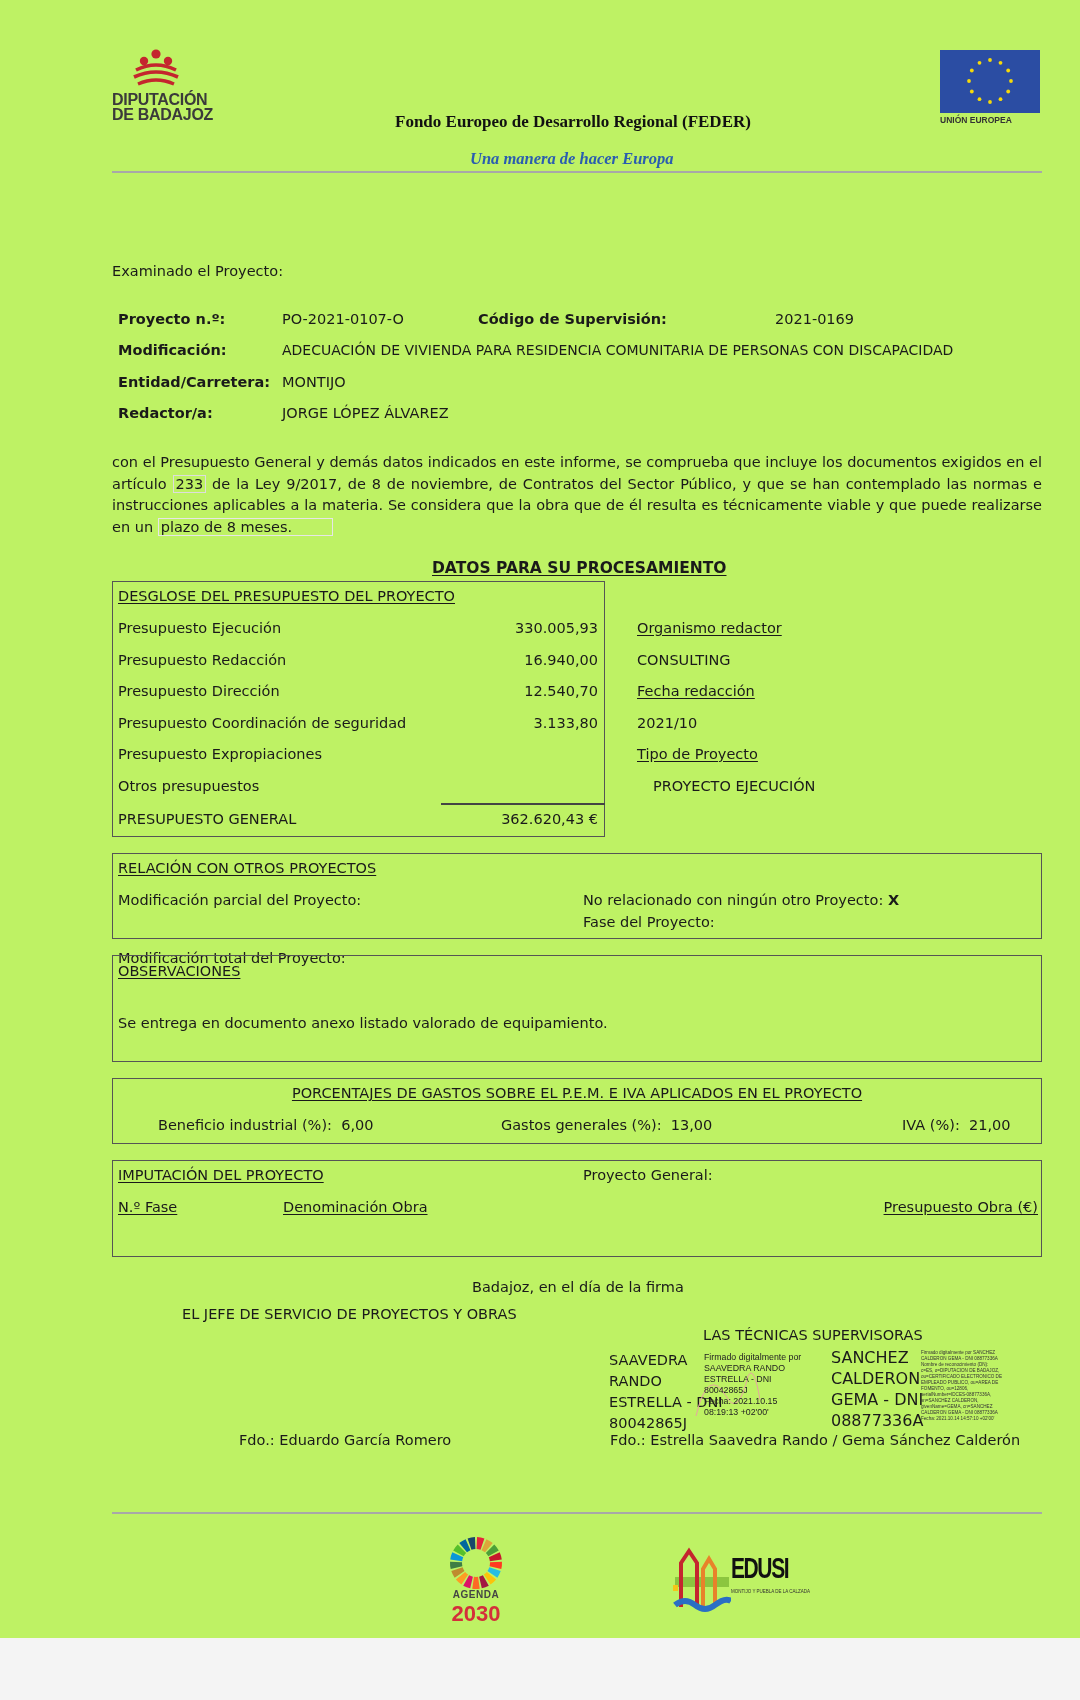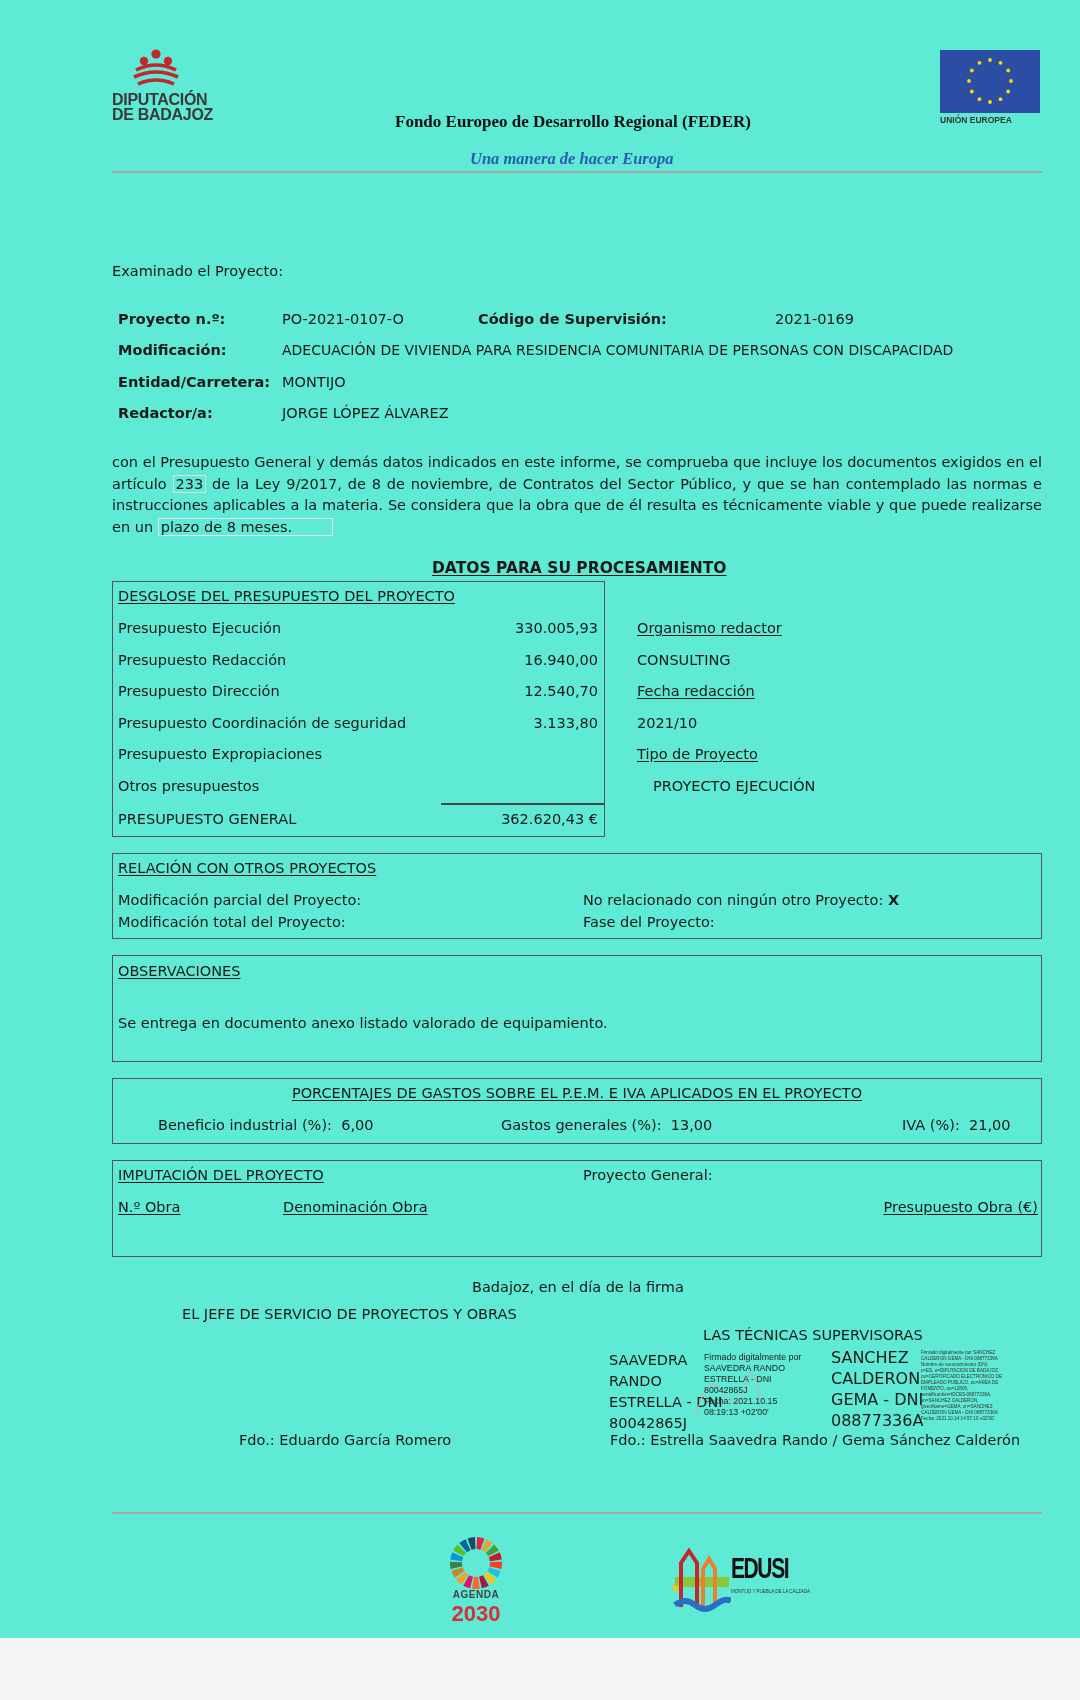--- a/index.html
+++ b/index.html
@@ -1,18 +1,18 @@
 <!DOCTYPE html>
 <html><head>
 <meta charset="utf-8">
 <style>
   html, body { margin:0; padding:0; }
   body { width:1080px; height:1700px; background:#f4f4f4; position:relative; overflow:hidden;
          font-family:"DejaVu Sans", sans-serif; color:#1a1a1a; }
-  .page { position:absolute; left:0; top:0; width:1080px; height:1638px; background:#5eead4; }
+  .page { position:absolute; left:0; top:0; width:1080px; height:1638px; background:#bef264; }
   .abs { position:absolute; }
   .t15 { font-size:14.5px; }
   .u { text-decoration:underline; text-underline-offset:2px; }
   .b { font-weight:bold; }
   .hline { position:absolute; height:2px; background:#a8a8a8; }
   .box { position:absolute; border:1.5px solid #555; box-sizing:border-box; }
 
   
   .logo-dip { left:112px; top:48px; width:110px; height:85px; }
   .dip-text { position:absolute; left:0; top:44px; font-family:"Liberation Sans", sans-serif; font-weight:bold;
@@ -142,38 +142,38 @@
   <div class="abs u t15" style="left:637px; top:620px;">Organismo redactor</div>
   <div class="abs t15" style="left:637px; top:652px;">CONSULTING</div>
   <div class="abs u t15" style="left:637px; top:683px;">Fecha redacción</div>
   <div class="abs t15" style="left:637px; top:715px;">2021/10</div>
   <div class="abs u t15" style="left:637px; top:746px;">Tipo de Proyecto</div>
   <div class="abs t15" style="left:637px; top:778px;margin-left:16px;">PROYECTO EJECUCIÓN</div>
 
   <div class="box" style="left:112px; top:853px; width:930px; height:86px;"></div>
   <div class="abs u t15" style="left:118px; top:860px;">RELACIÓN CON OTROS PROYECTOS</div>
   <div class="abs t15" style="left:118px; top:892px;">Modificación parcial del Proyecto:</div>
-  <div class="abs t15" style="left:118px; top:914px;">Modificación total del Proyecto:</div>
+  <div class="abs t15" style="left:118px; top:950px;">Modificación total del Proyecto:</div>
   <div class="abs t15" style="left:583px; top:892px;"><span>No relacionado con ningún otro Proyecto:</span> <span class="b">X</span></div>
   <div class="abs t15" style="left:583px; top:914px;">Fase del Proyecto:</div>
 
   <div class="box" style="left:112px; top:955px; width:930px; height:107px;"></div>
   <div class="abs u t15" style="left:118px; top:963px;">OBSERVACIONES</div>
   <div class="abs t15" style="left:118px; top:1015px;">Se entrega en documento anexo listado valorado de equipamiento.</div>
 
   <div class="box" style="left:112px; top:1078px; width:930px; height:66px;"></div>
   <div class="abs u t15" style="left:112px; top:1085px; width:930px; text-align:center;">PORCENTAJES DE GASTOS SOBRE EL P.E.M. E IVA APLICADOS EN EL PROYECTO</div>
   <div class="abs t15" style="left:158px; top:1117px;"><span>Beneficio industrial (%):</span>&nbsp; <span>6,00</span></div>
   <div class="abs t15" style="left:501px; top:1117px;"><span>Gastos generales (%):</span>&nbsp; <span>13,00</span></div>
   <div class="abs t15" style="left:902px; top:1117px;"><span>IVA (%):</span>&nbsp; <span>21,00</span></div>
 
   <div class="box" style="left:112px; top:1160px; width:930px; height:97px;"></div>
   <div class="abs u t15" style="left:118px; top:1167px;">IMPUTACIÓN DEL PROYECTO</div>
   <div class="abs t15" style="left:583px; top:1167px;">Proyecto General:</div>
-  <div class="abs u t15" style="left:118px; top:1199px;">N.º Obra</div>
+  <div class="abs u t15" style="left:118px; top:1199px;">N.º Fase</div>
   <div class="abs u t15" style="left:283px; top:1199px;">Denominación Obra</div>
   <div class="abs u t15" style="right:42px; top:1199px;">Presupuesto Obra (€)</div>
 
   <div class="abs t15" style="left:472px; top:1279px;">Badajoz,  en el día de la firma</div>
   <div class="abs t15" style="left:182px; top:1306px;">EL JEFE DE SERVICIO DE PROYECTOS Y OBRAS</div>
   <div class="abs t15" style="left:703px; top:1327px;">LAS TÉCNICAS SUPERVISORAS</div>
 
   <div class="abs sig-big" style="left:609px; top:1350px;" id="sig1-name">
       <div>SAAVEDRA</div>
       <div>RANDO</div>

